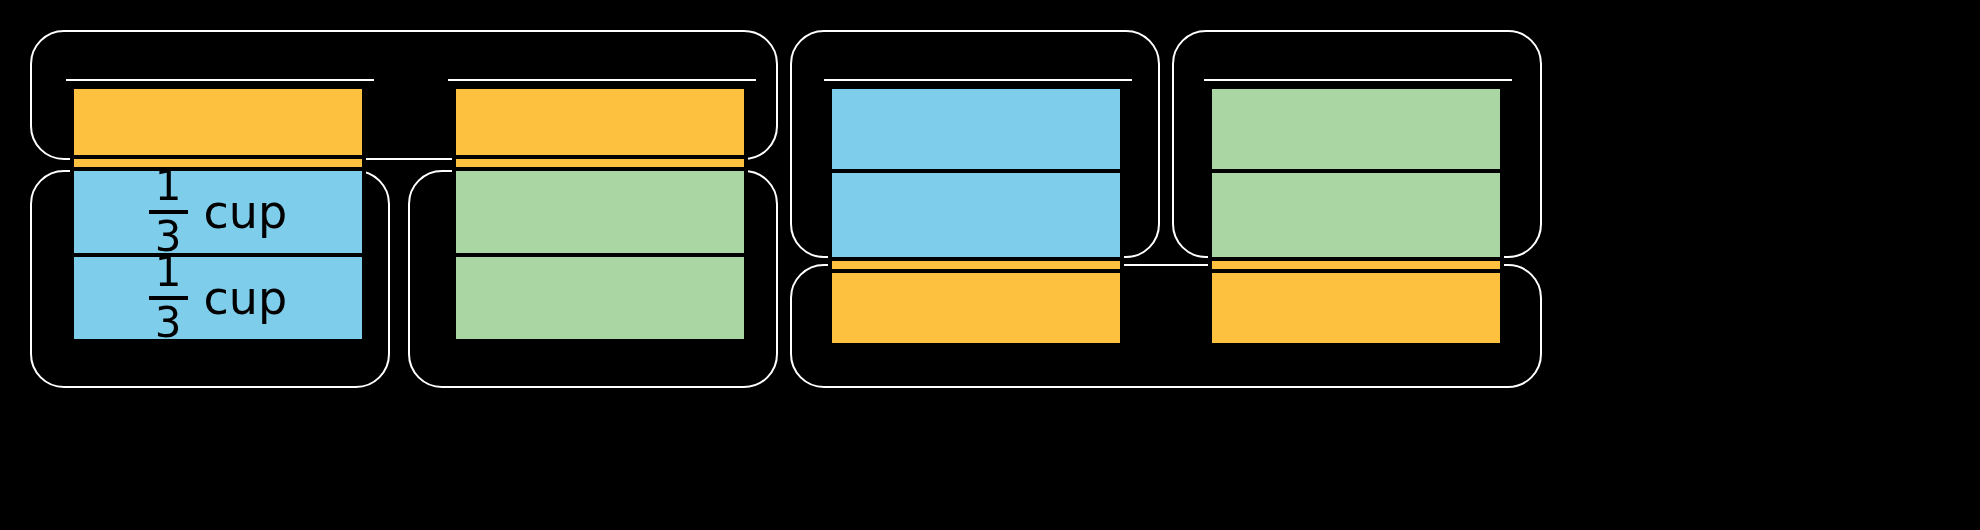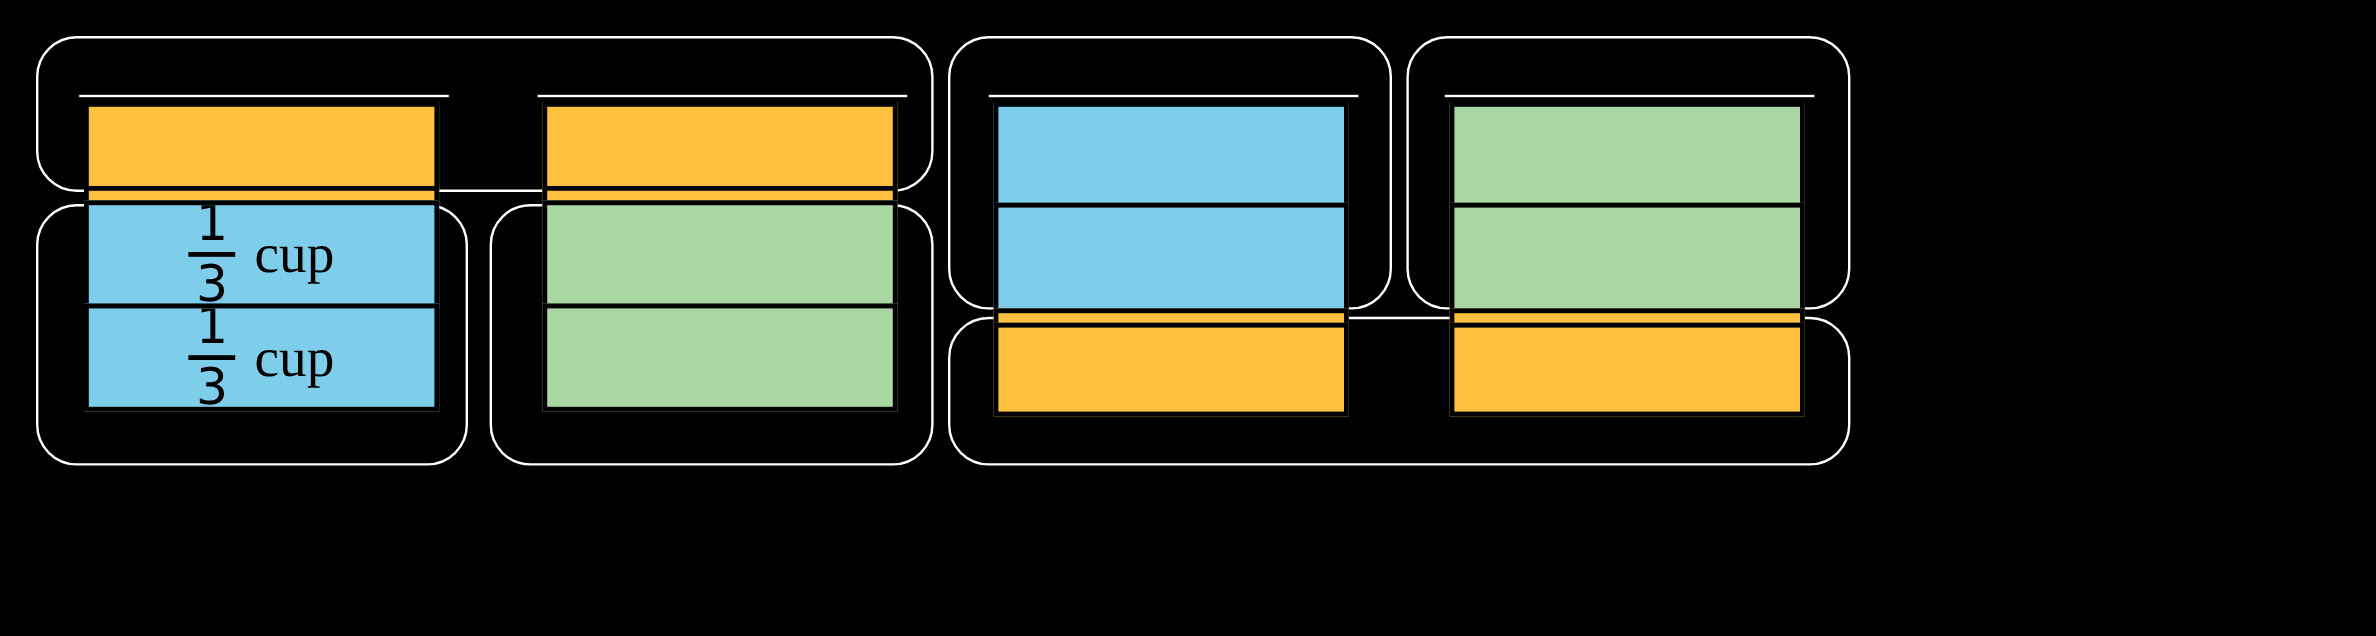--- a/index.html
+++ b/index.html
@@ -76,21 +76,21 @@
   }
   .fraction .numer { padding: 0 6px 2px 6px; }
   .fraction .bar-line {
     display: block;
     width: 100%;
     min-width: 34px;
     height: 4px;
     background: #000000;
   }
   .fraction .denom { padding: 2px 6px 0 6px; }
-  .unit-text { font-size: 46px; font-family: Liberation Serif, serif; }
+  .unit-text { font-size: 46px; }
 
   
   .col-top-rule {
     position: absolute;
     height: 2px;
     background: #ffffff;
     pointer-events: none;
   }
 </style>
 </head>

